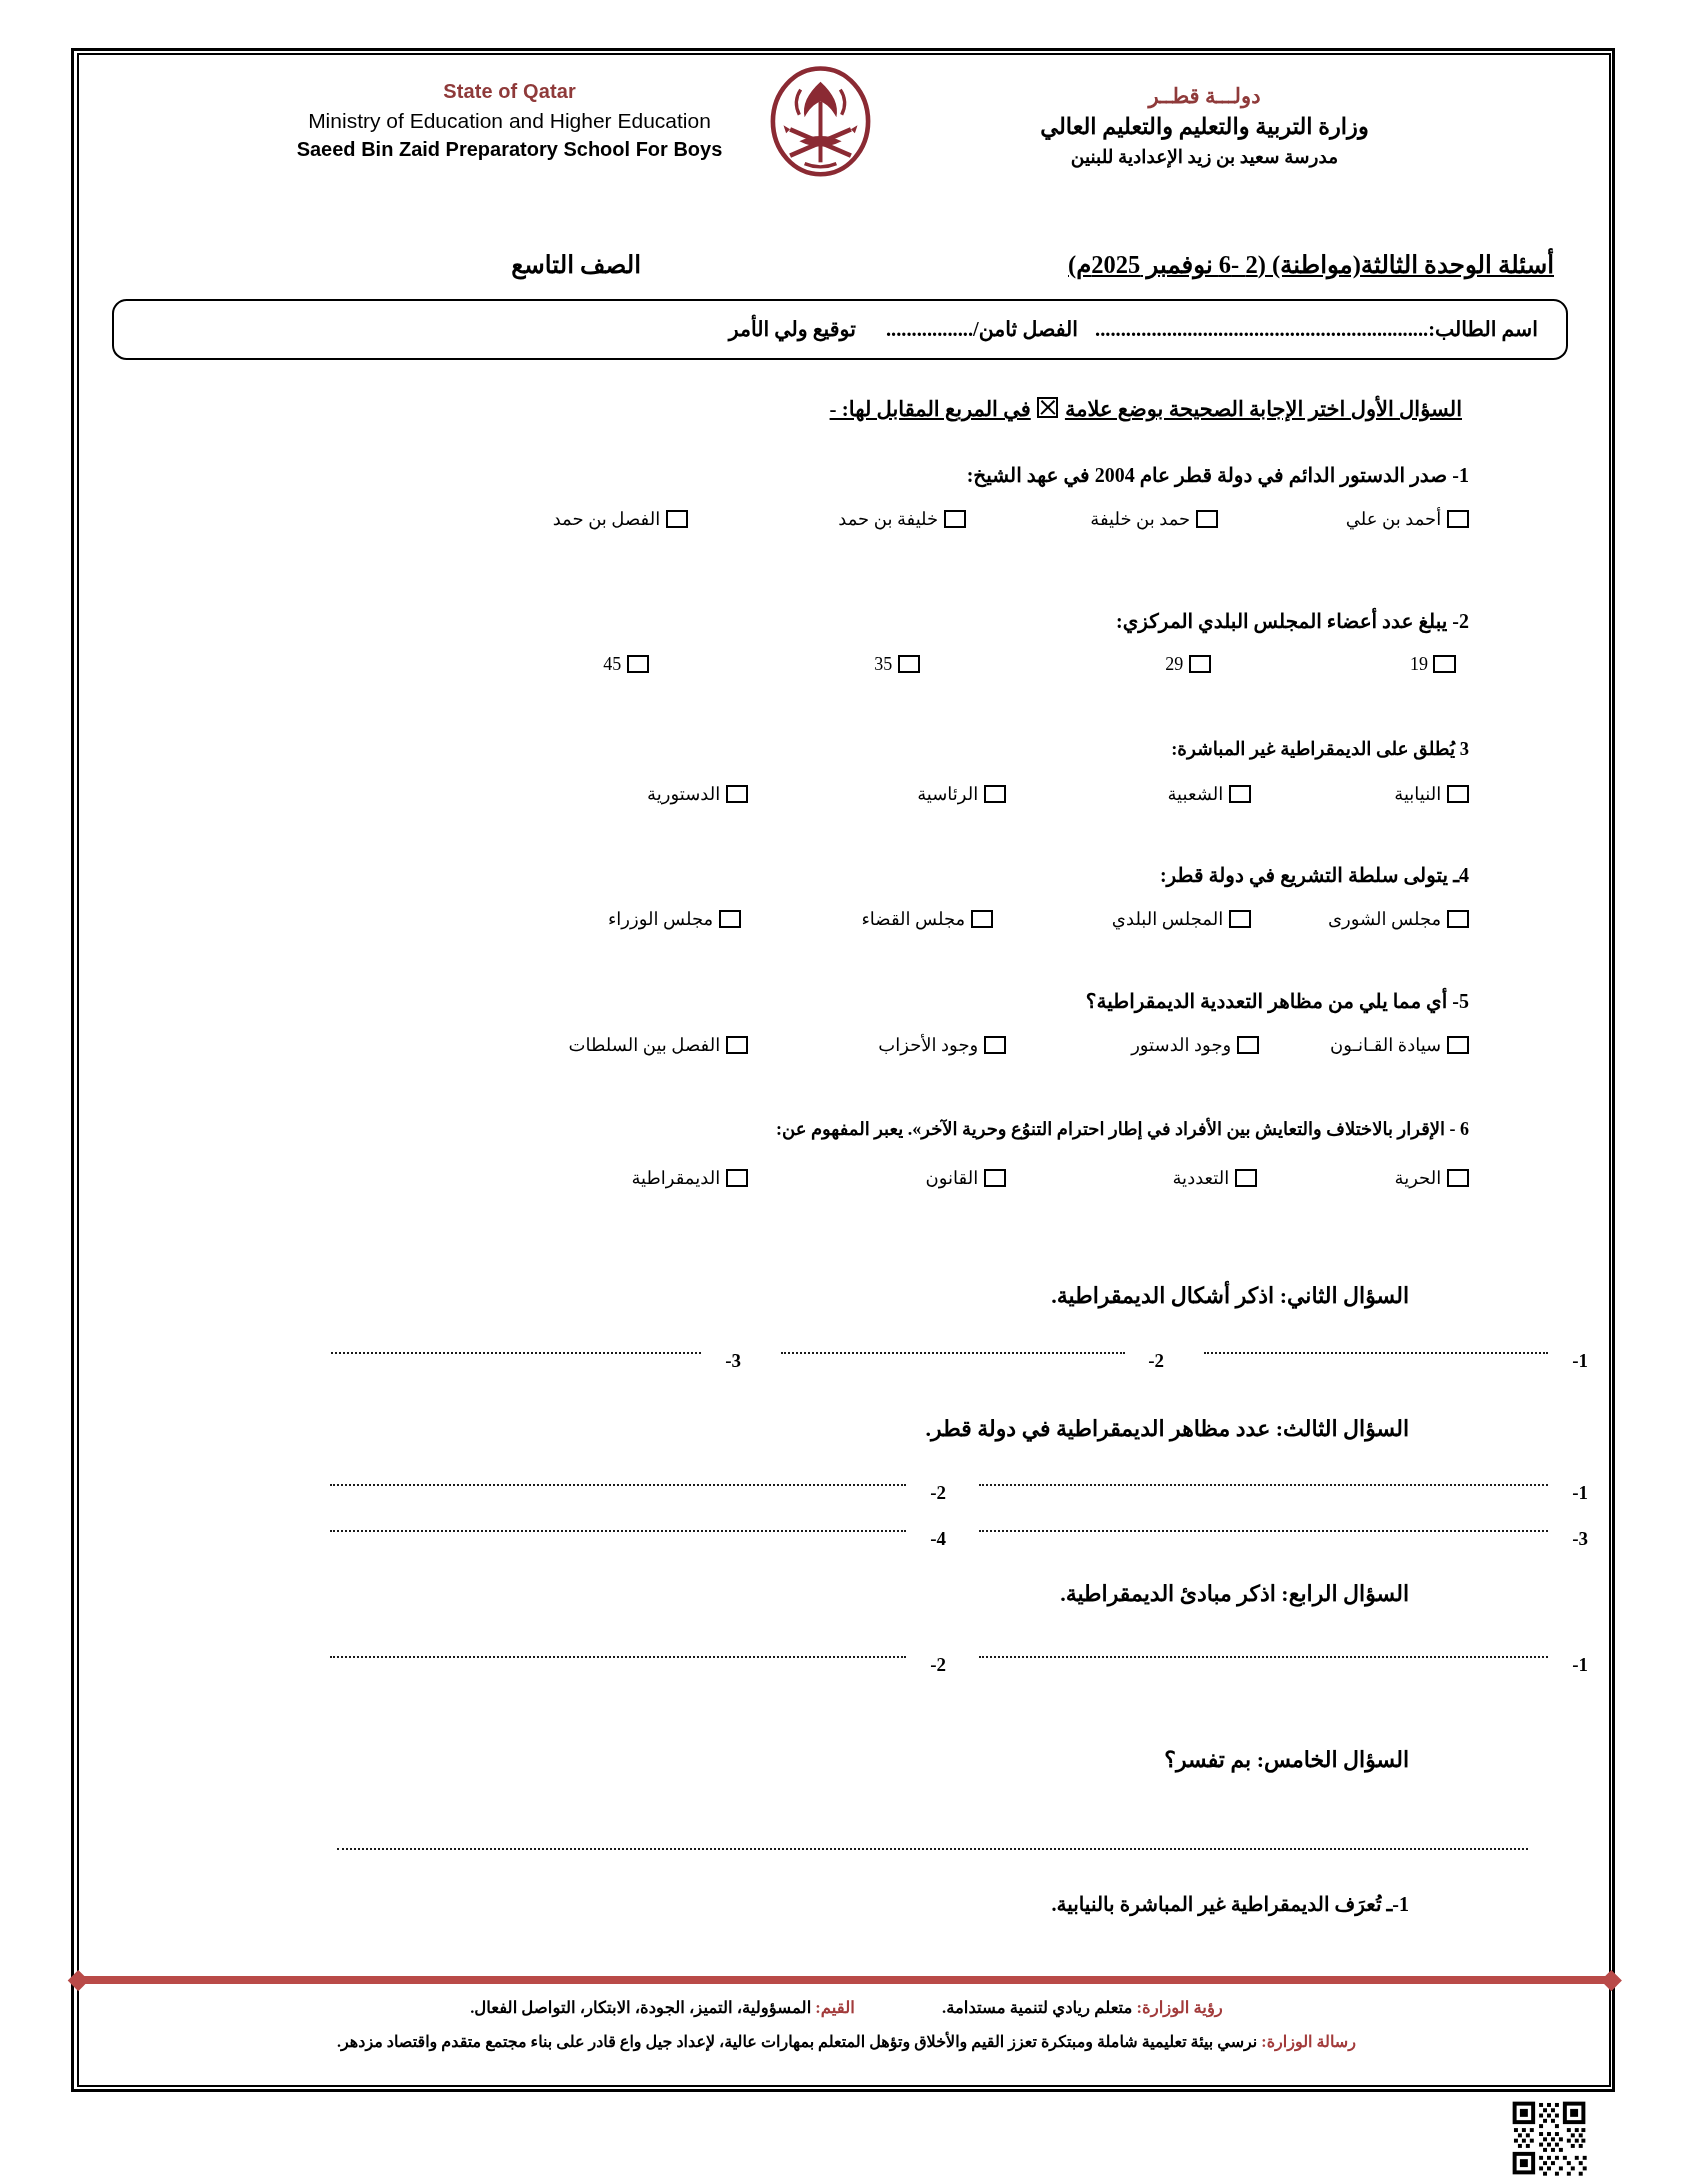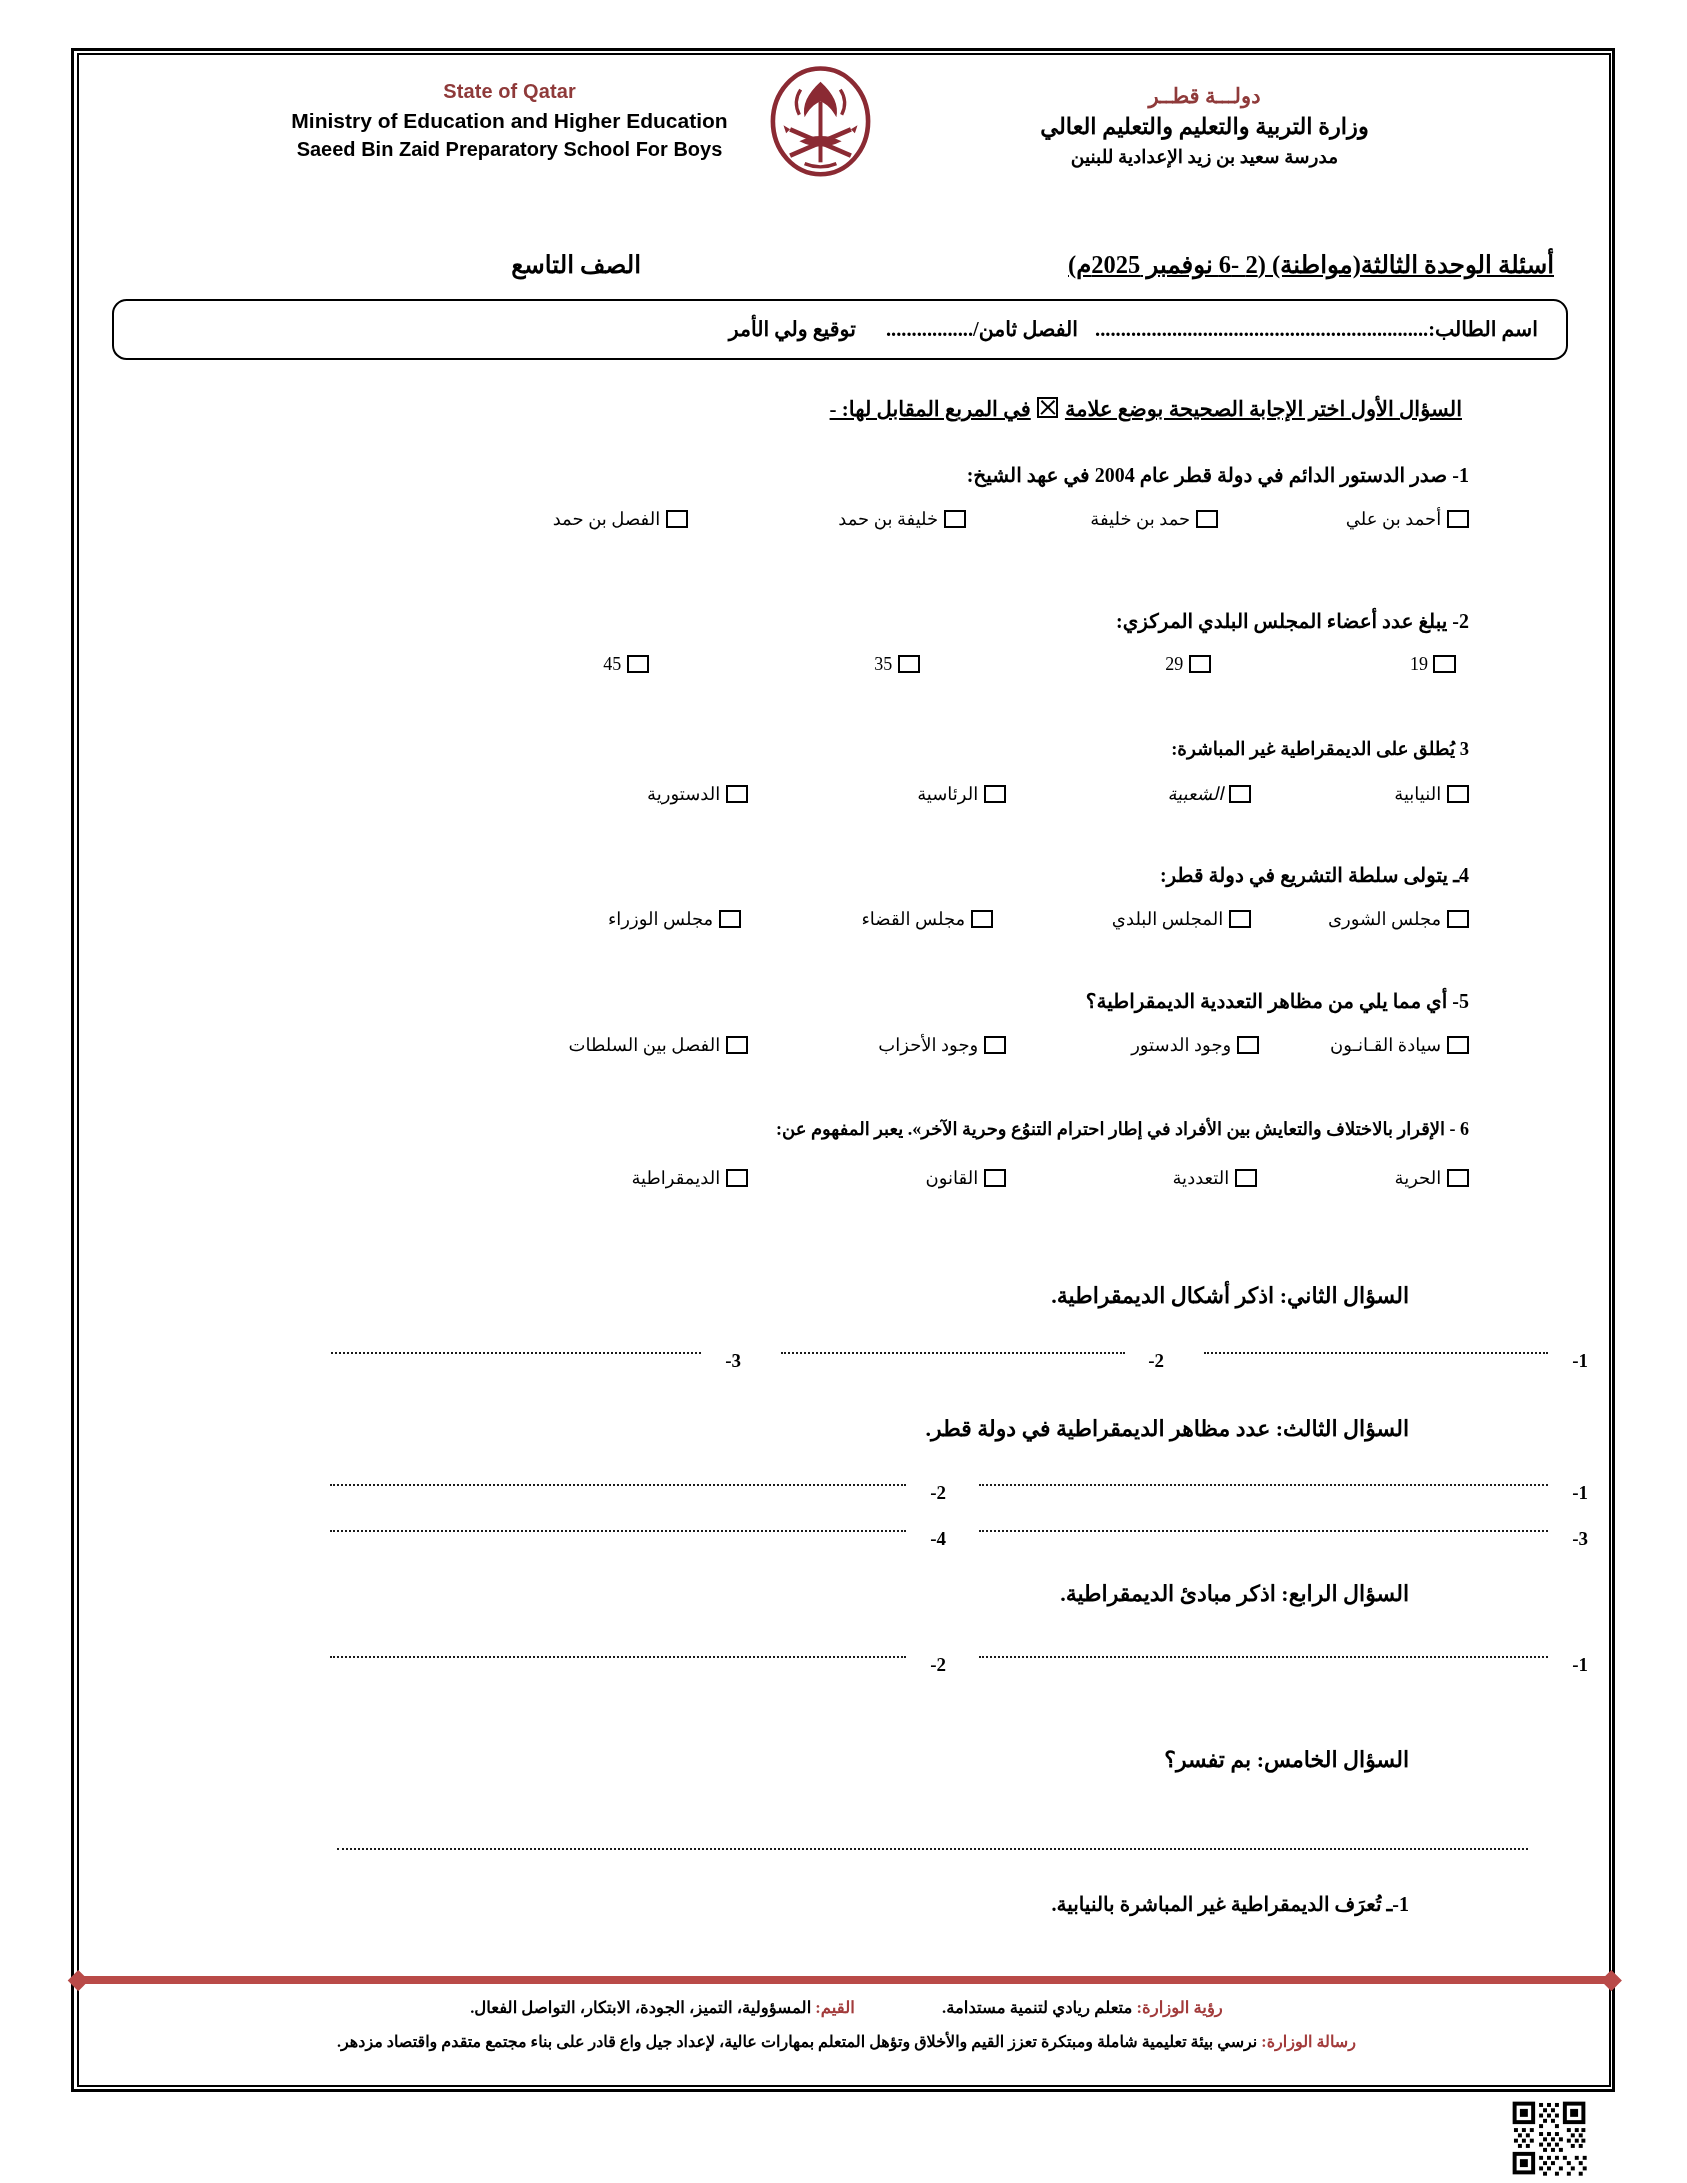--- a/index.html
+++ b/index.html
@@ -62,21 +62,21 @@
     line-height: 1.42;
   }
   .hdr-en .l1 {
     color: #8f3a3a;
     font-weight: bold;
     font-size: 20px;
     letter-spacing: 0.1px;
   }
   .hdr-en .l2 {
     color: #000;
-    font-weight: bold;
+    font-weight: normal;
     font-size: 21px;
   }
   .hdr-en .l3 {
     color: #000;
     font-weight: bold;
     font-size: 20px;
   }
 
   .hdr-ar {
     position: absolute;
@@ -404,21 +404,21 @@
     </div>
   </div>
 
   <div class="mcq" style="right:218px; top:738px; width:1092px;">
     <div class="stem" style="font-size:18.5px;">
       <span>3</span>
       <span>يُطلق على الديمقراطية غير المباشرة:</span>
     </div>
     <div class="opts">
       <div class="opt" style="right:0px;"><span class="cbx"></span><span>النيابية</span></div>
-      <div class="opt" style="right:218px;font-style:italic;"><span class="cbx"></span><span>الشعبية</span></div>
+      <div class="opt" style="right:218px;"><span class="cbx"></span><span>الشعبية</span></div>
       <div class="opt" style="right:463px;"><span class="cbx"></span><span>الرئاسية</span></div>
       <div class="opt" style="right:721px;"><span class="cbx"></span><span>الدستورية</span></div>
     </div>
   </div>
 
   <div class="mcq" style="right:218px; top:863px; width:1092px;">
     <div class="stem">
       <span>4ـ</span>
       <span>يتولى سلطة التشريع في دولة قطر:</span>
     </div>

